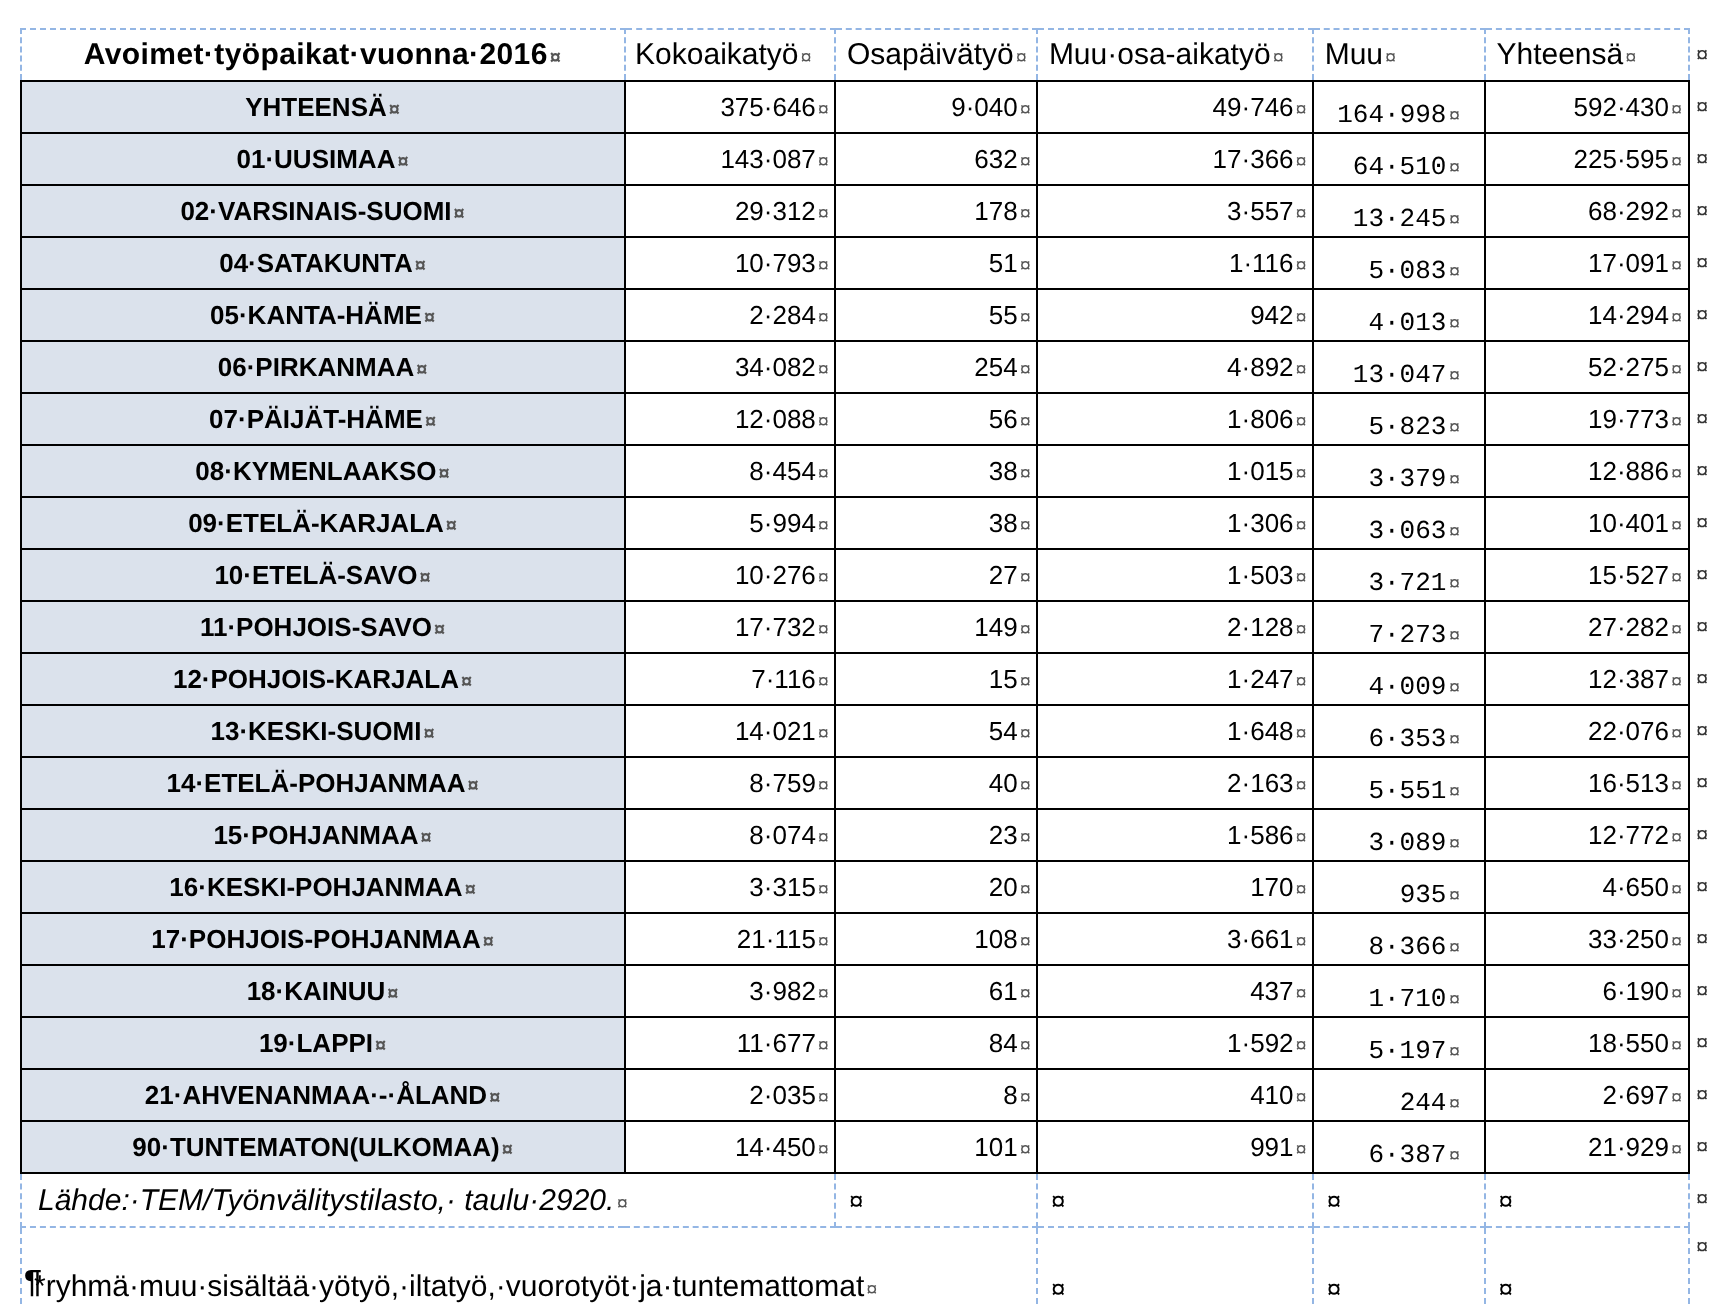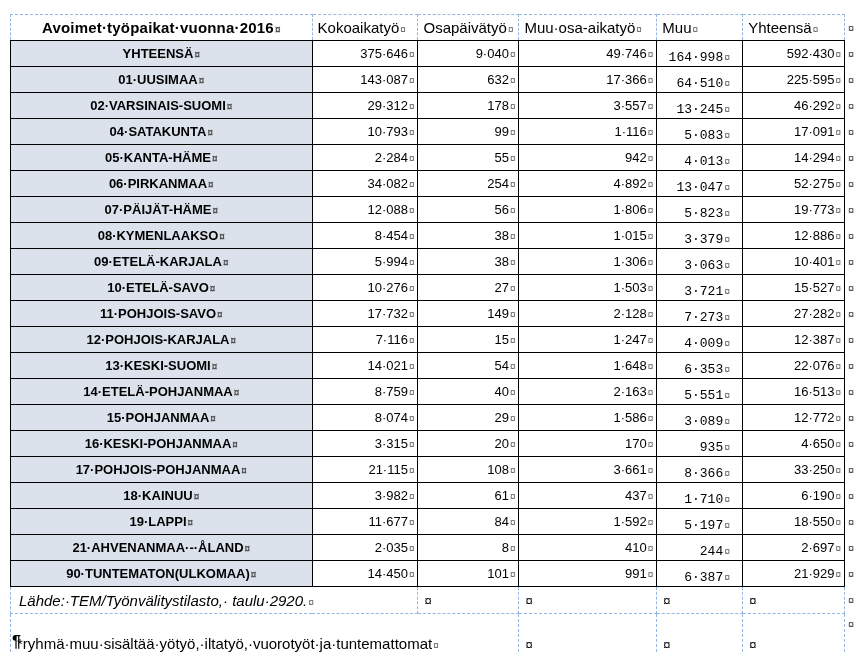--- a/index.html
+++ b/index.html
@@ -105,28 +105,28 @@
     <td class="nm"><span class="txt">225·595</span><span class="m">¤</span></td>
     <td class="eor">¤</td>
   </tr>
 
   <tr>
     <td class="rg"><span class="txt">02·VARSINAIS-SUOMI</span><span class="m">¤</span></td>
     <td class="nm"><span class="txt">29·312</span><span class="m">¤</span></td>
     <td class="nm"><span class="txt">178</span><span class="m">¤</span></td>
     <td class="nm"><span class="txt">3·557</span><span class="m">¤</span></td>
     <td class="nm muu"><span class="txt">13·245</span><span class="m">¤</span></td>
-    <td class="nm"><span class="txt">46·292</span><span class="m">¤</span></td>
+    <td class="nm"><span class="txt">68·292</span><span class="m">¤</span></td>
     <td class="eor">¤</td>
   </tr>
 
   <tr>
     <td class="rg"><span class="txt">04·SATAKUNTA</span><span class="m">¤</span></td>
     <td class="nm"><span class="txt">10·793</span><span class="m">¤</span></td>
-    <td class="nm"><span class="txt">99</span><span class="m">¤</span></td>
+    <td class="nm"><span class="txt">51</span><span class="m">¤</span></td>
     <td class="nm"><span class="txt">1·116</span><span class="m">¤</span></td>
     <td class="nm muu"><span class="txt">5·083</span><span class="m">¤</span></td>
     <td class="nm"><span class="txt">17·091</span><span class="m">¤</span></td>
     <td class="eor">¤</td>
   </tr>
 
   <tr>
     <td class="rg"><span class="txt">05·KANTA-HÄME</span><span class="m">¤</span></td>
     <td class="nm"><span class="txt">2·284</span><span class="m">¤</span></td>
     <td class="nm"><span class="txt">55</span><span class="m">¤</span></td>
@@ -222,21 +222,21 @@
     <td class="nm"><span class="txt">40</span><span class="m">¤</span></td>
     <td class="nm"><span class="txt">2·163</span><span class="m">¤</span></td>
     <td class="nm muu"><span class="txt">5·551</span><span class="m">¤</span></td>
     <td class="nm"><span class="txt">16·513</span><span class="m">¤</span></td>
     <td class="eor">¤</td>
   </tr>
 
   <tr>
     <td class="rg"><span class="txt">15·POHJANMAA</span><span class="m">¤</span></td>
     <td class="nm"><span class="txt">8·074</span><span class="m">¤</span></td>
-    <td class="nm"><span class="txt">29</span><span class="m">¤</span></td>
+    <td class="nm"><span class="txt">23</span><span class="m">¤</span></td>
     <td class="nm"><span class="txt">1·586</span><span class="m">¤</span></td>
     <td class="nm muu"><span class="txt">3·089</span><span class="m">¤</span></td>
     <td class="nm"><span class="txt">12·772</span><span class="m">¤</span></td>
     <td class="eor">¤</td>
   </tr>
 
   <tr>
     <td class="rg"><span class="txt">16·KESKI-POHJANMAA</span><span class="m">¤</span></td>
     <td class="nm"><span class="txt">3·315</span><span class="m">¤</span></td>
     <td class="nm"><span class="txt">20</span><span class="m">¤</span></td>

